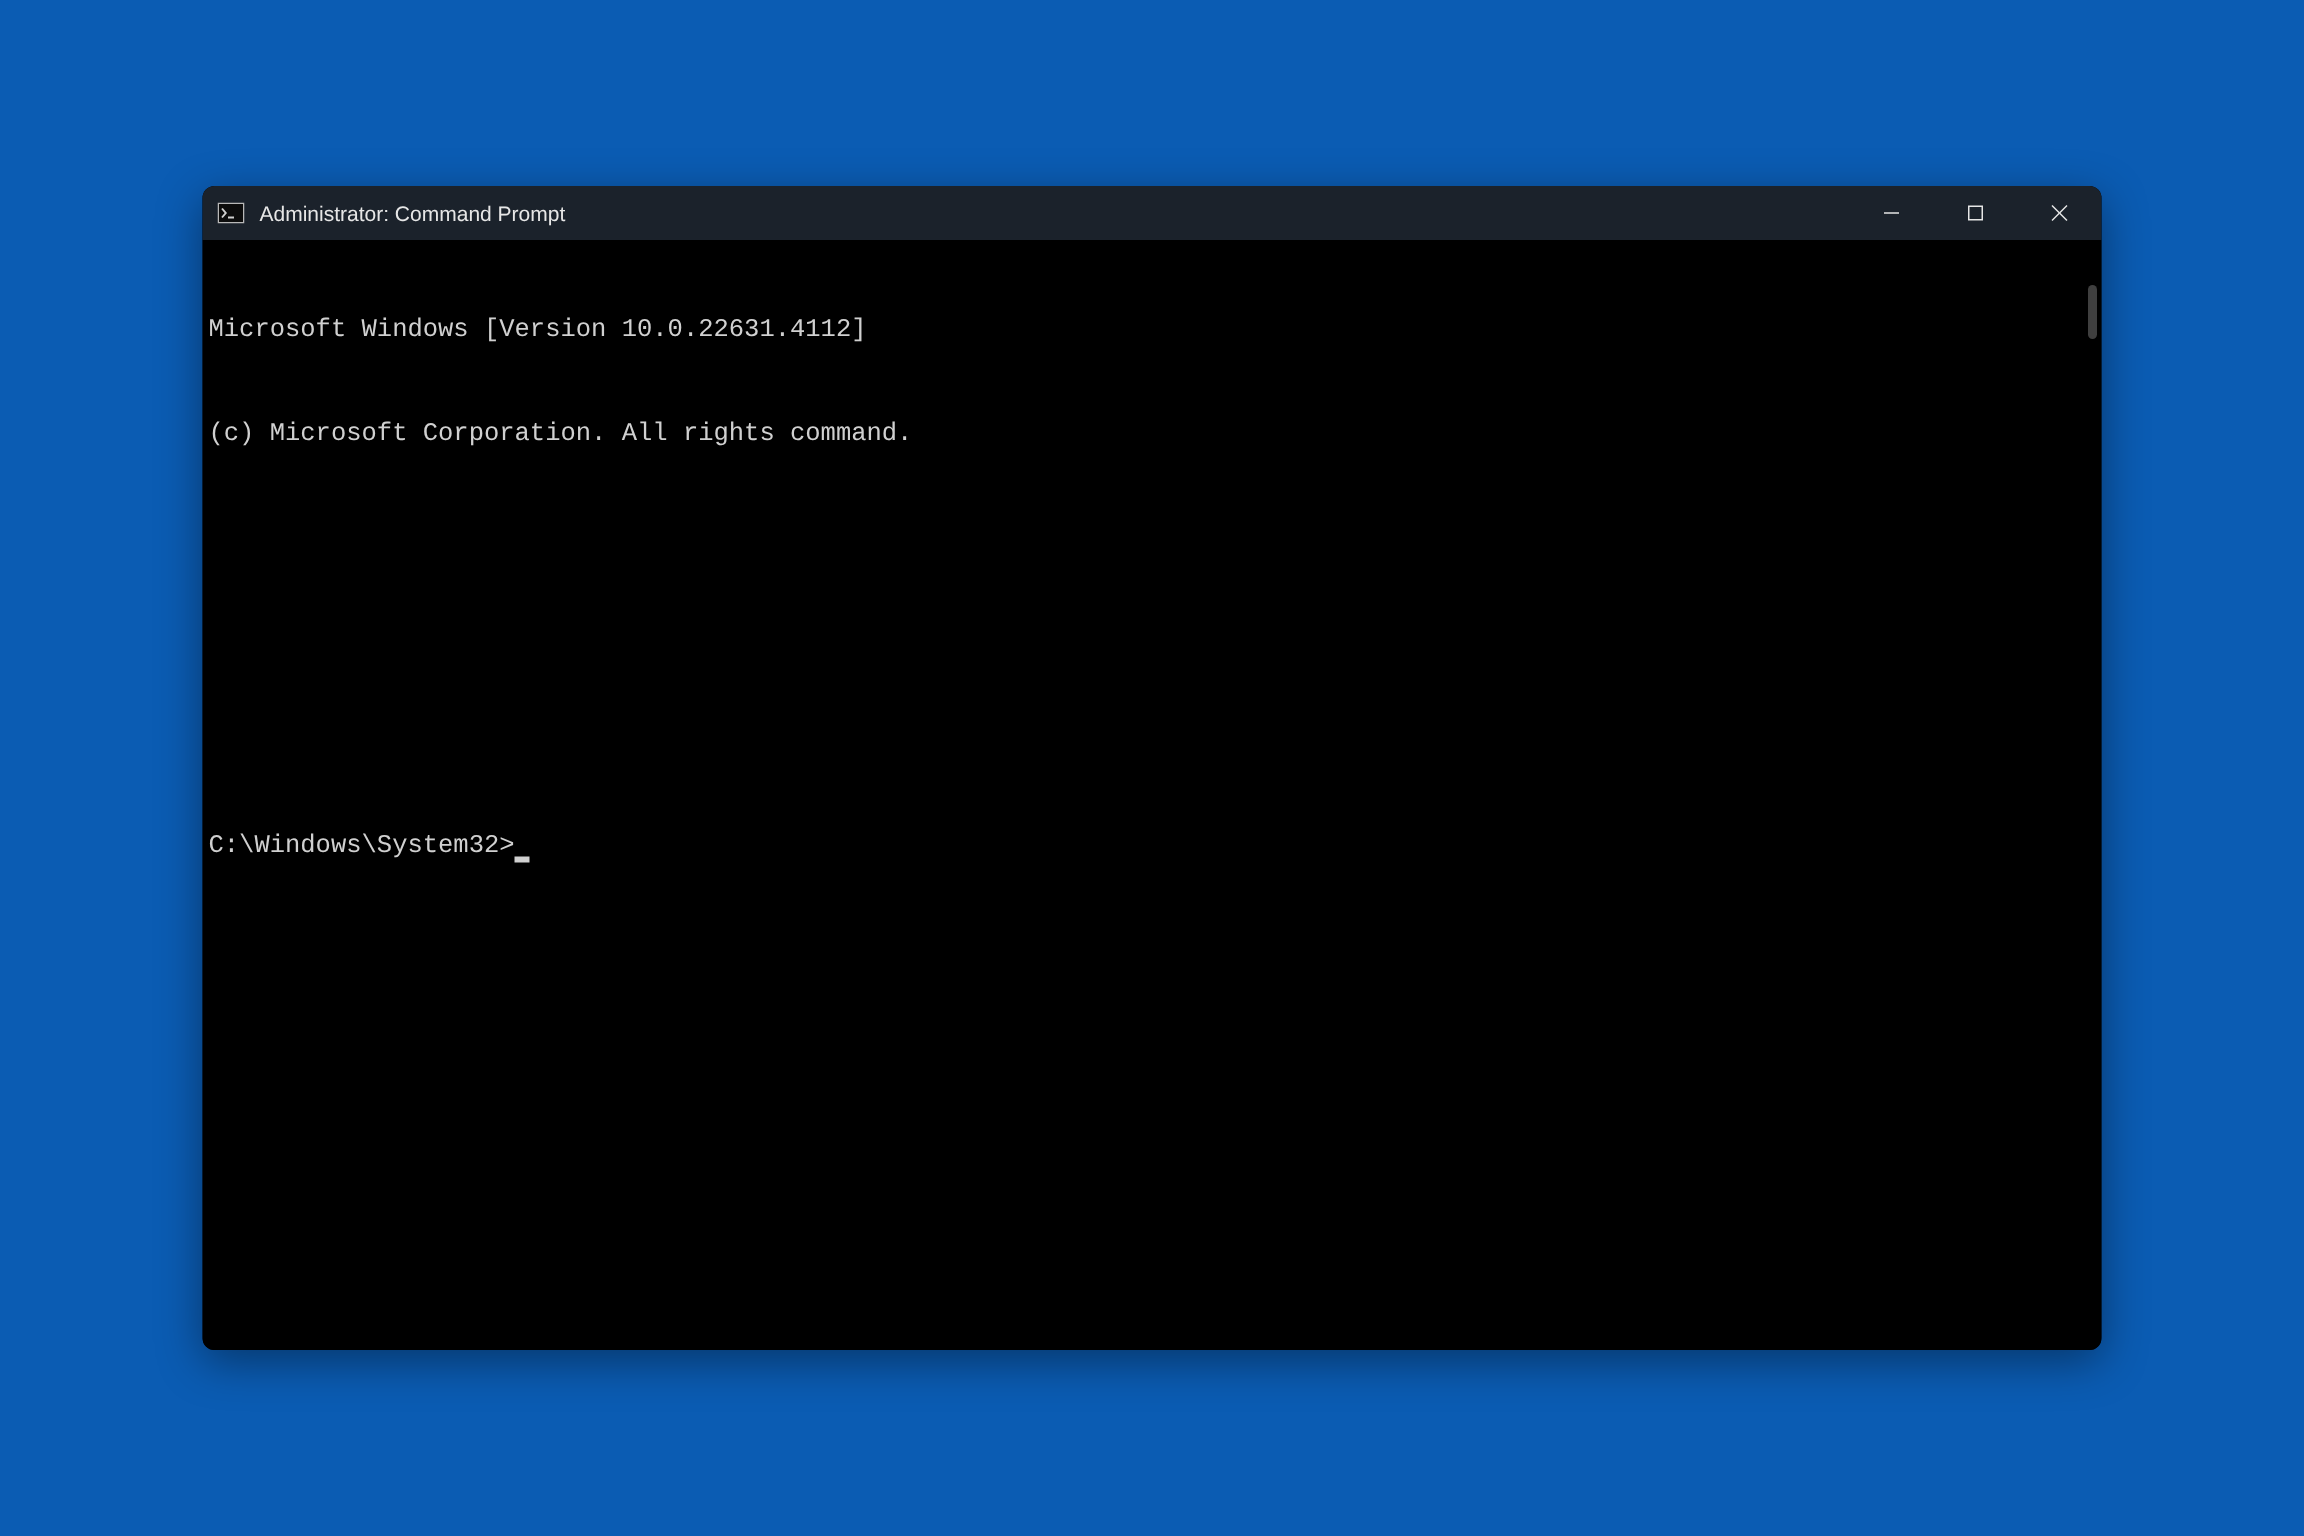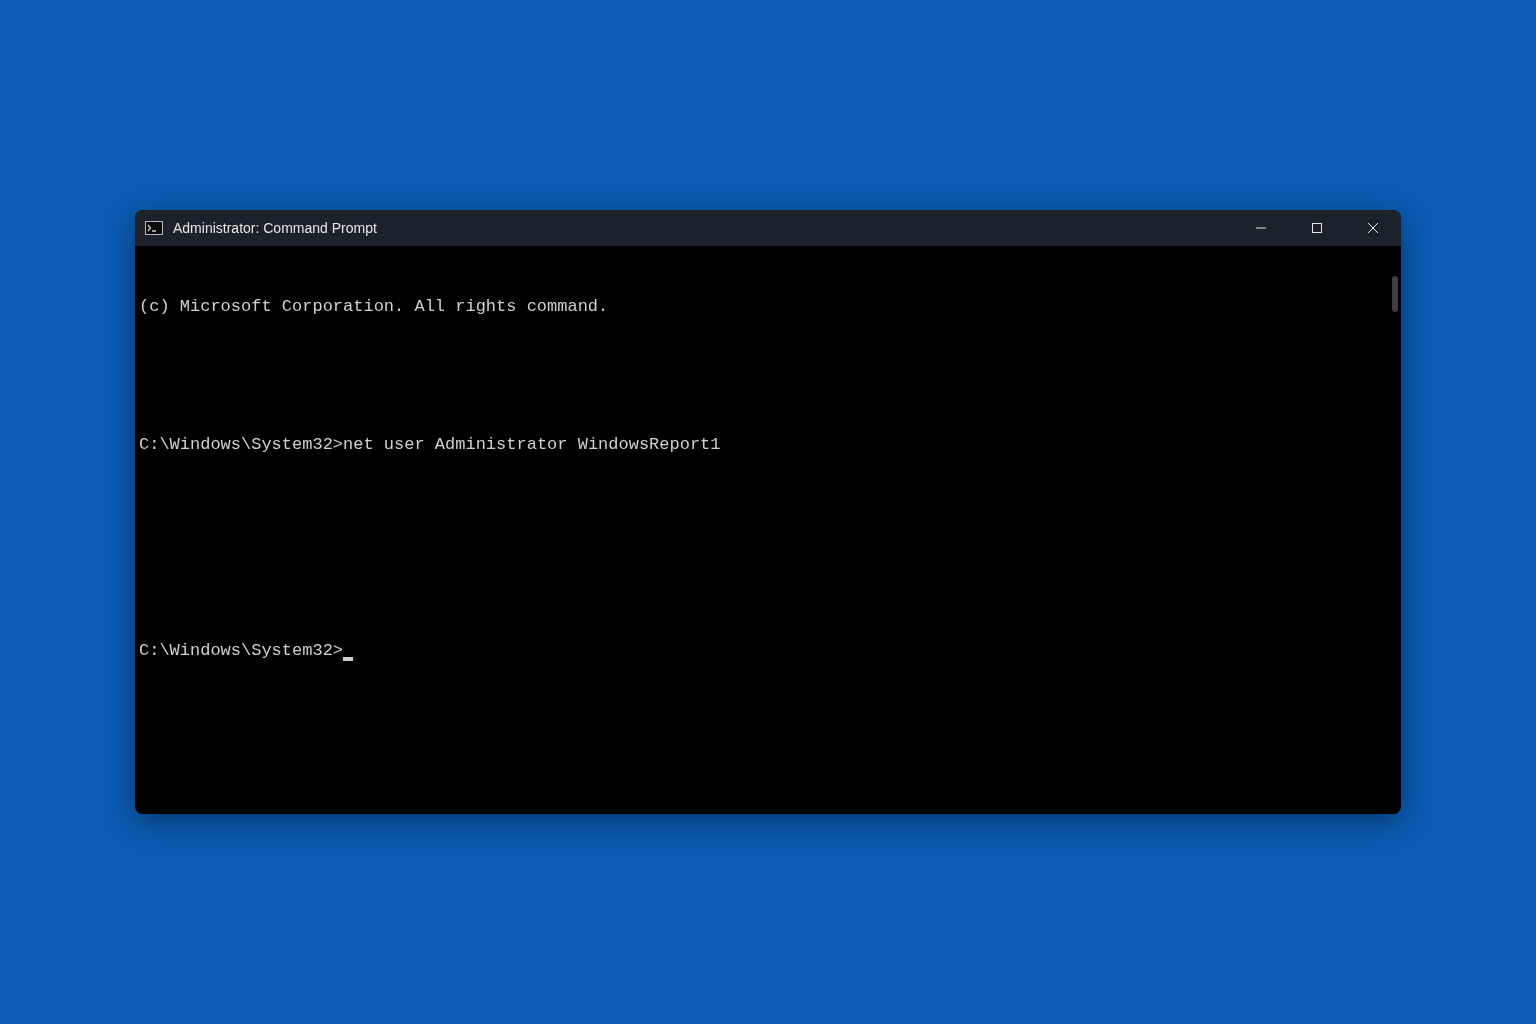--- a/index.html
+++ b/index.html
@@ -12,21 +12,21 @@
       height: 1024px;
       background: #0b5cb3;
       display: flex;
       align-items: center;
       justify-content: center;
       font-family: "Segoe UI", Tahoma, sans-serif;
       overflow: hidden;
     }
     .window {
       width: 1266px;
-      height: 604px;
+      height: 776px;
       background: #000;
       border-radius: 8px;
       overflow: hidden;
       display: flex;
       flex-direction: column;
       box-shadow: 0 8px 30px rgba(0,0,0,0.4);
       position: relative;
     }
     .titlebar {
       height: 36px;
@@ -129,21 +129,21 @@
       <div class="win-btn">
         <svg width="12" height="12" viewBox="0 0 12 12">
           <line x1="1" y1="1" x2="11" y2="11" stroke="#e6e6e6" stroke-width="1"></line>
           <line x1="11" y1="1" x2="1" y2="11" stroke="#e6e6e6" stroke-width="1"></line>
         </svg>
       </div>
     </div>
   </div>
 
   <div class="terminal">
+    <div class="line">Microsoft Windows [Version 10.0.22631.4112]</div>
     <div class="line">(c) Microsoft Corporation. All rights command.</div>
     <div class="line"> </div>
-    <div class="line"><span>C:\Windows\System32&gt;</span><span>net user Administrator WindowsReport1</span></div>
     <div class="line"> </div>
     <div class="line"> </div>
     <div class="line"><span>C:\Windows\System32&gt;</span><span class="cursor"></span></div>
     <div class="scrollbar-thumb"></div>
   </div>
 </div>
 
 </body></html>

